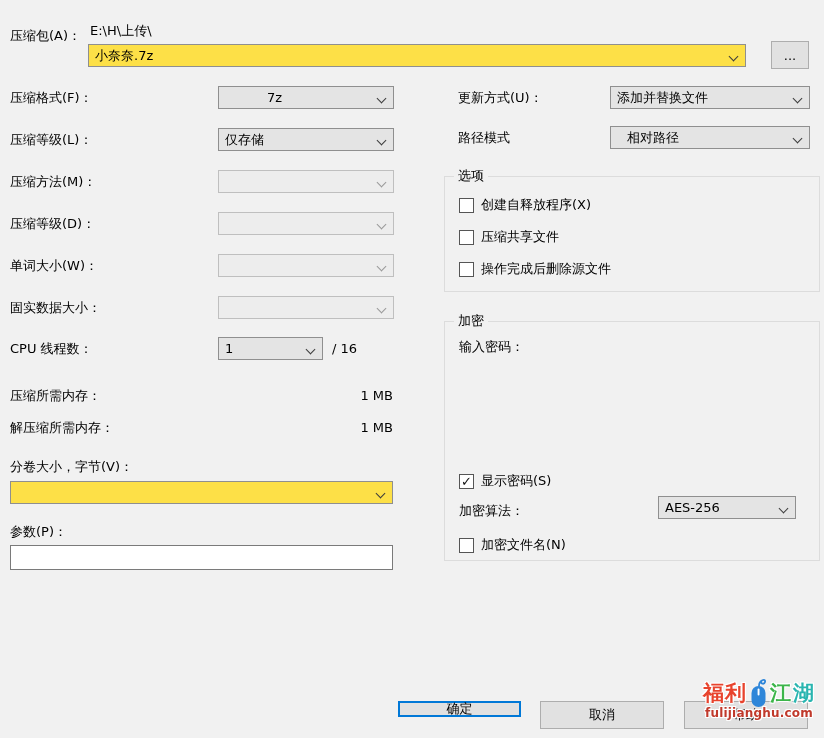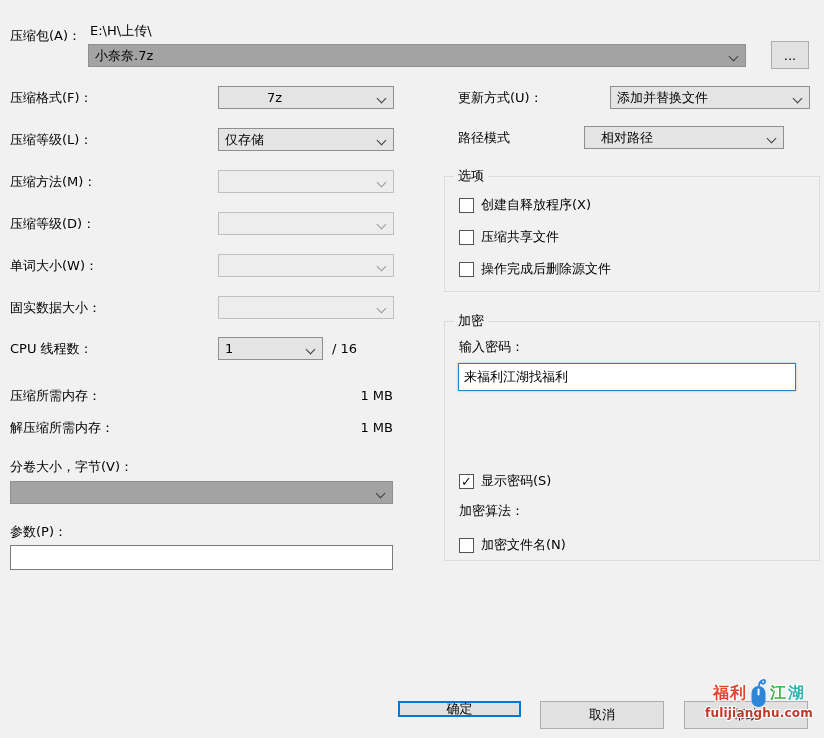--- a/index.html
+++ b/index.html
@@ -12,21 +12,21 @@
   }
   .label { position:absolute; white-space:nowrap; line-height:16px; }
 
   
   .combo {
     position:absolute; height:23px; background:#e4e4e4;
     border:1px solid #8f8f8f; padding:0 24px 0 6px;
     display:flex; align-items:center; white-space:nowrap; overflow:hidden;
   }
   .combo.disabled { background:#ededed; border-color:#bfbfbf; color:#6d6d6d; }
-  .combo.white { background:#a3a3a3; }
+  .combo.white { background:#fde047; }
   .chev {
     position:absolute; right:8px; top:8px; width:7px; height:7px;
     border-right:1.4px solid #3c3c3c; border-bottom:1.4px solid #3c3c3c;
     transform:rotate(45deg); transform-origin:center;
   }
   .combo.disabled .chev { border-color:#9a9a9a; }
 
   
   .tinput {
     position:absolute; background:#fff; border:1px solid #7a7a7a;
@@ -53,21 +53,21 @@
   .btn {
     position:absolute; background:#e1e1e1; border:1px solid #adadad;
     display:flex; align-items:center; justify-content:center;
     font-size:13px; cursor:default;
   }
   .btn.primary { border:2px solid #0078d7; }
 
   
   .watermark { position:absolute; left:694px; top:676px; width:130px; z-index:5; text-align:center; }
   .wm-row { display:flex; align-items:center; justify-content:center; gap:1px; height:34px; }
-  .wm-cn { font-weight:bold; font-size:16px; letter-spacing:1px;
+  .wm-cn { font-weight:bold; font-size:21px; letter-spacing:1px;
            text-shadow:-1px -1px 0 #fff,1px -1px 0 #fff,-1px 1px 0 #fff,1px 1px 0 #fff; }
   .wm-url { font-weight:bold; font-size:12px; margin-top:-4px; letter-spacing:0.2px;
            text-shadow:-1px -1px 0 #fff,1px -1px 0 #fff,-1px 1px 0 #fff,1px 1px 0 #fff; }
 
   .memval { position:absolute; white-space:nowrap; }
 </style>
 </head>
 <body>
 
 <div class="label" style="left:10px; top:28px;">压缩包(A)：</div>
@@ -136,21 +136,21 @@
 <div class="label" style="left:10px; top:524px;">参数(P)：</div>
 <input class="tinput" style="left: 10px; top: 545px; width: 383px; height: 25px;" value="">
 
 <div class="label" style="left:458px; top:90px;">更新方式(U)：</div>
 <div class="combo" style="left:610px; top:86px; width:200px;">
   <span>添加并替换文件</span>
     <span class="chev"></span>
 </div>
 
 <div class="label" style="left:458px; top:130px;">路径模式</div>
-<div class="combo" style="left:584px; top:126px; width:200px;padding-left:16px;">
+<div class="combo" style="left:610px; top:126px; width:200px;padding-left:16px;">
   <span>相对路径</span>
     <span class="chev"></span>
 </div>
 
 <div class="groupbox" style="left:444px; top:176px; width:376px; height:116px;">
   <div class="grouptitle">选项</div>
   <div class="checkrow" style="left:14px; top:19px;">
     <span class="cbox"></span>
     <span>创建自释放程序(X)</span>
   </div>
@@ -161,28 +161,31 @@
   <div class="checkrow" style="left:14px; top:83px;">
     <span class="cbox"></span>
     <span>操作完成后删除源文件</span>
   </div>
 </div>
 
 <div class="groupbox" style="left:444px; top:321px; width:376px; height:240px;">
   <div class="grouptitle">加密</div>
 
   <div class="label" style="left:14px; top:17px;">输入密码：</div>
-  <input class="tinput focused" style="left: 13px; top: 41px; width: 338px; height: 28px;" value="来福利江湖找福利">
 
   <div class="checkrow" style="left:14px; top:150px;">
     <span class="cbox checked"></span>
     <span>显示密码(S)</span>
   </div>
 
   <div class="label" style="left:14px; top:181px;">加密算法：</div>
+  <div class="combo" style="left:213px; top:174px; width:138px;">
+    <span>AES-256</span>
+      <span class="chev"></span>
+  </div>
 
   <div class="checkrow" style="left:14px; top:214px;">
     <span class="cbox"></span>
     <span>加密文件名(N)</span>
   </div>
 </div>
 
 <div class="btn primary" style="left:398px; top:701px; width:123px; height:16px;">确定</div>
 <div class="btn" style="left:540px; top:701px; width:124px; height:28px;">取消</div>
 <div class="btn" style="left:684px; top:701px; width:124px; height:28px;">帮助</div>

